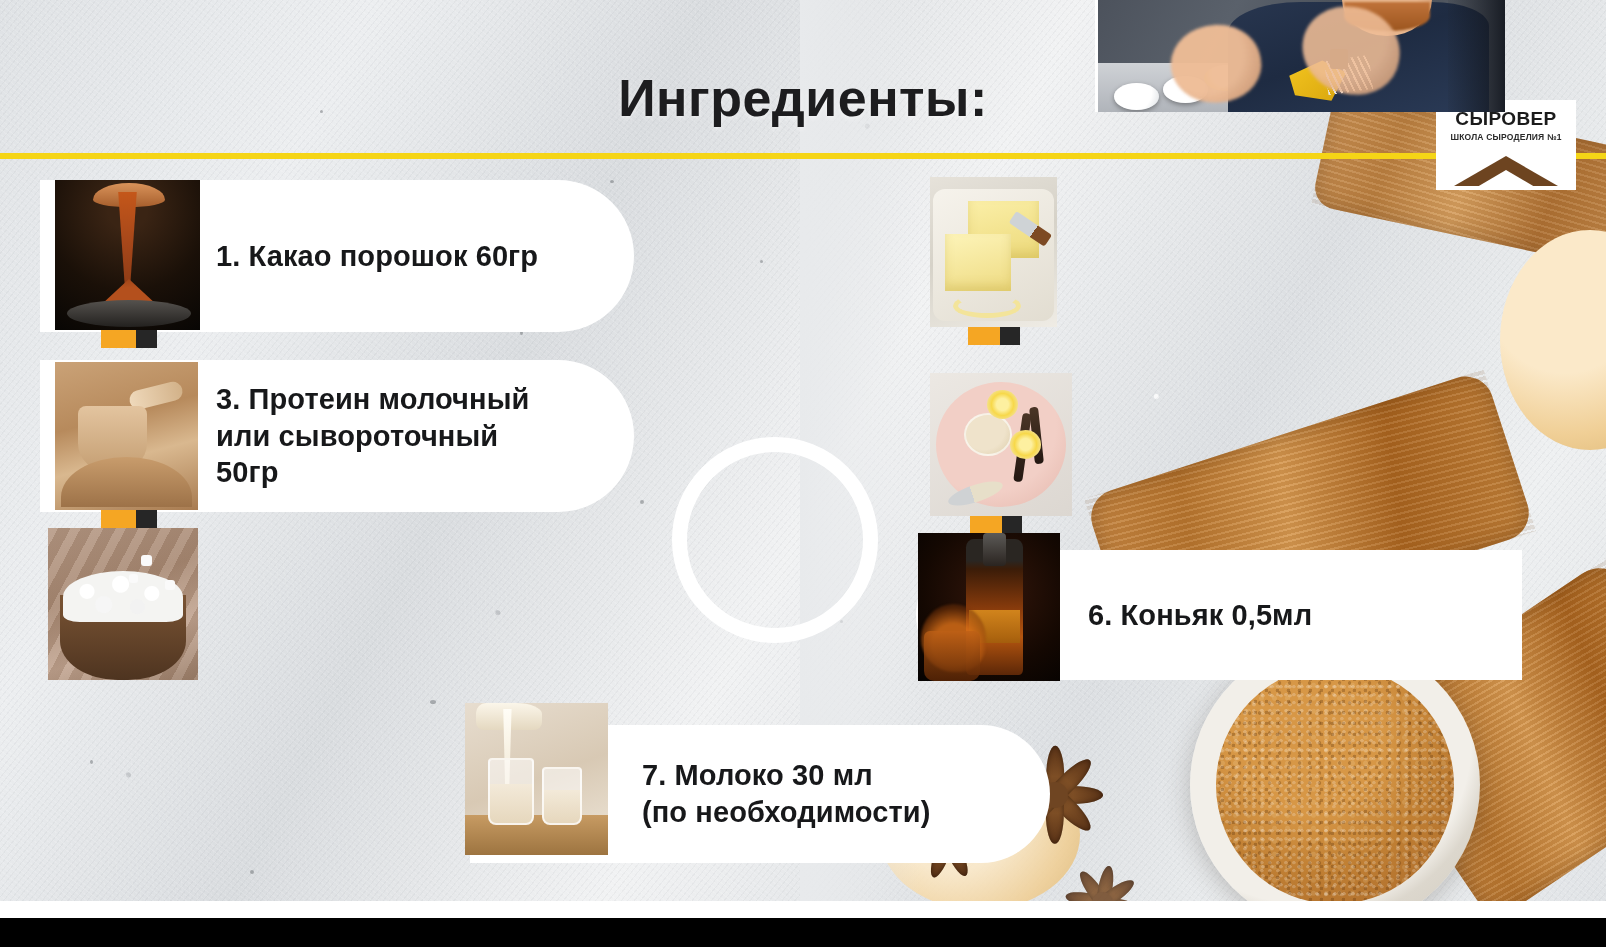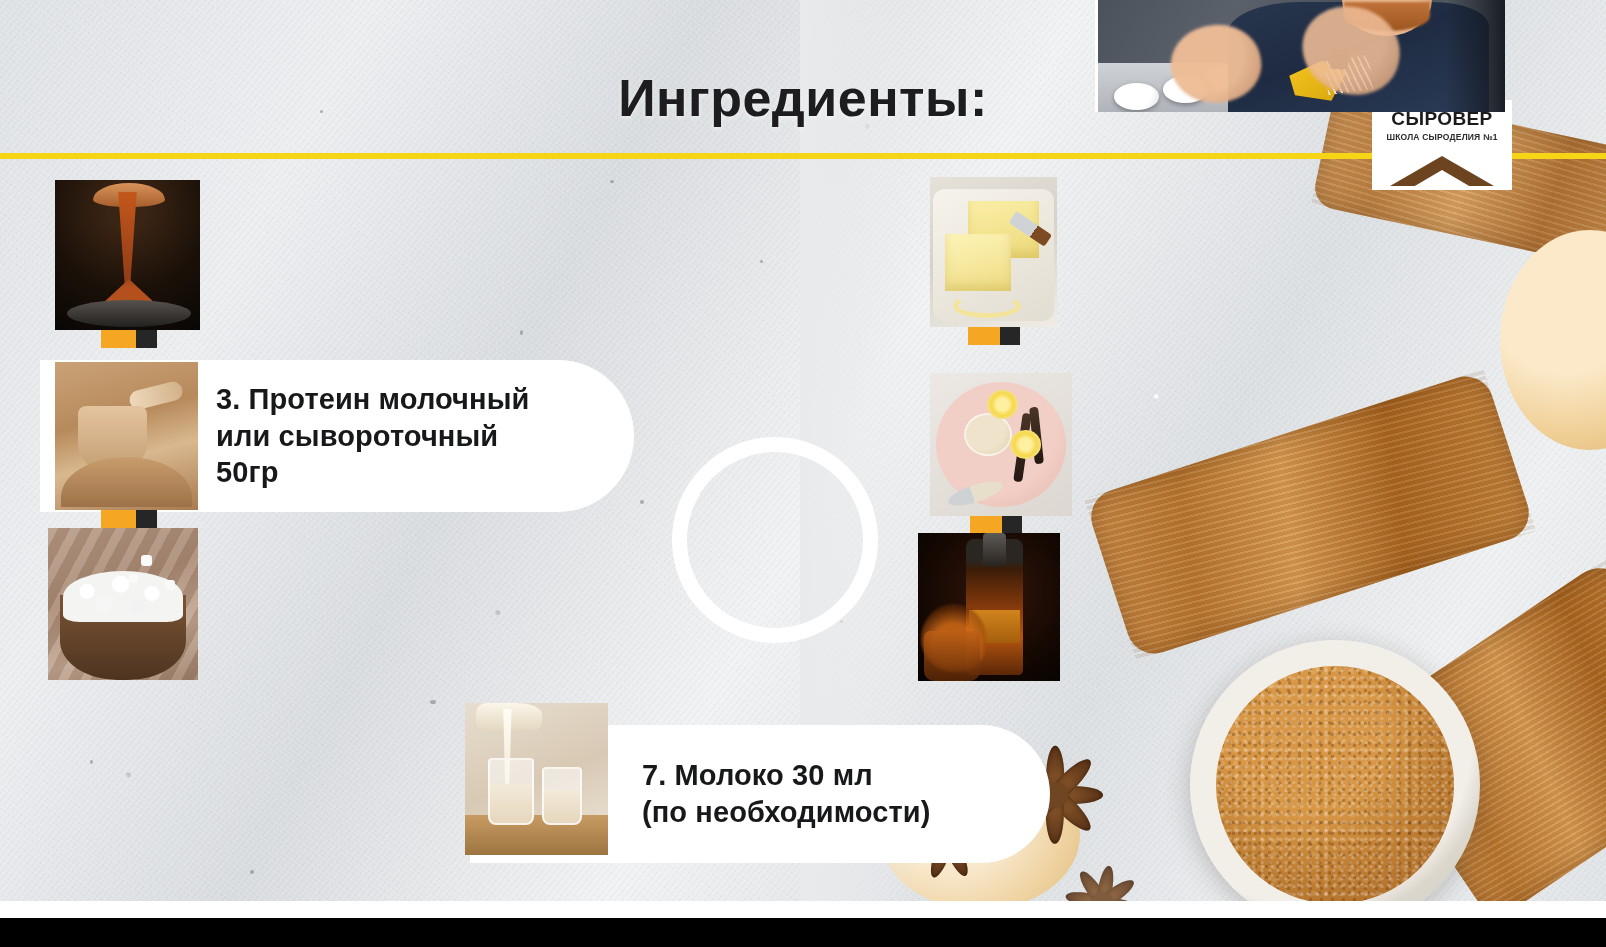--- a/index.html
+++ b/index.html
@@ -359,21 +359,21 @@
   }
   .art-milk .jug {
     position:absolute; left: 8%; top: 0; width: 46%; height: 18%;
     border-radius: 10px 40% 8px 8px;
     background: linear-gradient(180deg,#fbf6ea,#e4d8c0);
   }
 
   
   #logo-panel {
     position: absolute;
-    left: 1372px; top: 100px;
+    left: 1436px; top: 100px;
     width: 140px; height: 90px;
     background: #ffffff;
     text-align: center;
     padding-top: 8px;
   }
   #logo-title {
     font-size: 19px; font-weight: 700; letter-spacing: .4px; color: #1b1b1b;
   }
   #logo-sub {
     font-size: 8.5px; font-weight: 700; letter-spacing: .2px; color: #2a2a2a;
@@ -543,20 +543,23 @@
       </div>
     </div>
     <div class="bg-rightfade"></div>
 
     <div id="title">Ингредиенты:</div>
 
     <div id="yellow-rule"></div>
 
     <div id="center-ring"></div>
 
+    <div class="card card-left" style="left:40px; top:180px; width:594px; height:152px; padding-left:176px;">
+      <div class="card-text">1. Какао порошок 60гр</div>
+    </div>
     <div class="thumb" style="left:55px; top:180px; width:145px; height:150px;">
       <div class="art art-cocoa">
         <div class="sift"></div>
           <div class="pour"></div>
           <div class="heap"></div>
           <div class="pan"></div>
       </div>
     </div>
     <div class="thumb-tab" style="left:101px; top:330px; width:56px;"></div>
 
@@ -602,20 +605,23 @@
         <div class="gbowl"></div>
         <div class="pod" style="left:62%;top:28%;transform:rotate(8deg)"></div>
         <div class="pod" style="left:72%;top:24%;transform:rotate(-6deg);height:40%"></div>
         <div class="flower" style="left:40%;top:12%"></div>
         <div class="flower" style="left:56%;top:40%"></div>
         <div class="spoon"></div>
       </div>
     </div>
     <div class="thumb-tab" style="left:970px; top:516px; width:52px;"></div>
 
+    <div class="card card-right" style="left:916px; top:550px; width:606px; height:130px; padding-left:172px;">
+      <div class="card-text">6. Коньяк 0,5мл</div>
+    </div>
     <div class="thumb" style="left:918px; top:533px; width:142px; height:148px;">
       <div class="art art-whiskey">
         <div class="bottle"></div>
           <div class="neck"></div>
           <div class="label"></div>
         <div class="splash"></div>
           <div class="glass"></div>
       </div>
     </div>
 

